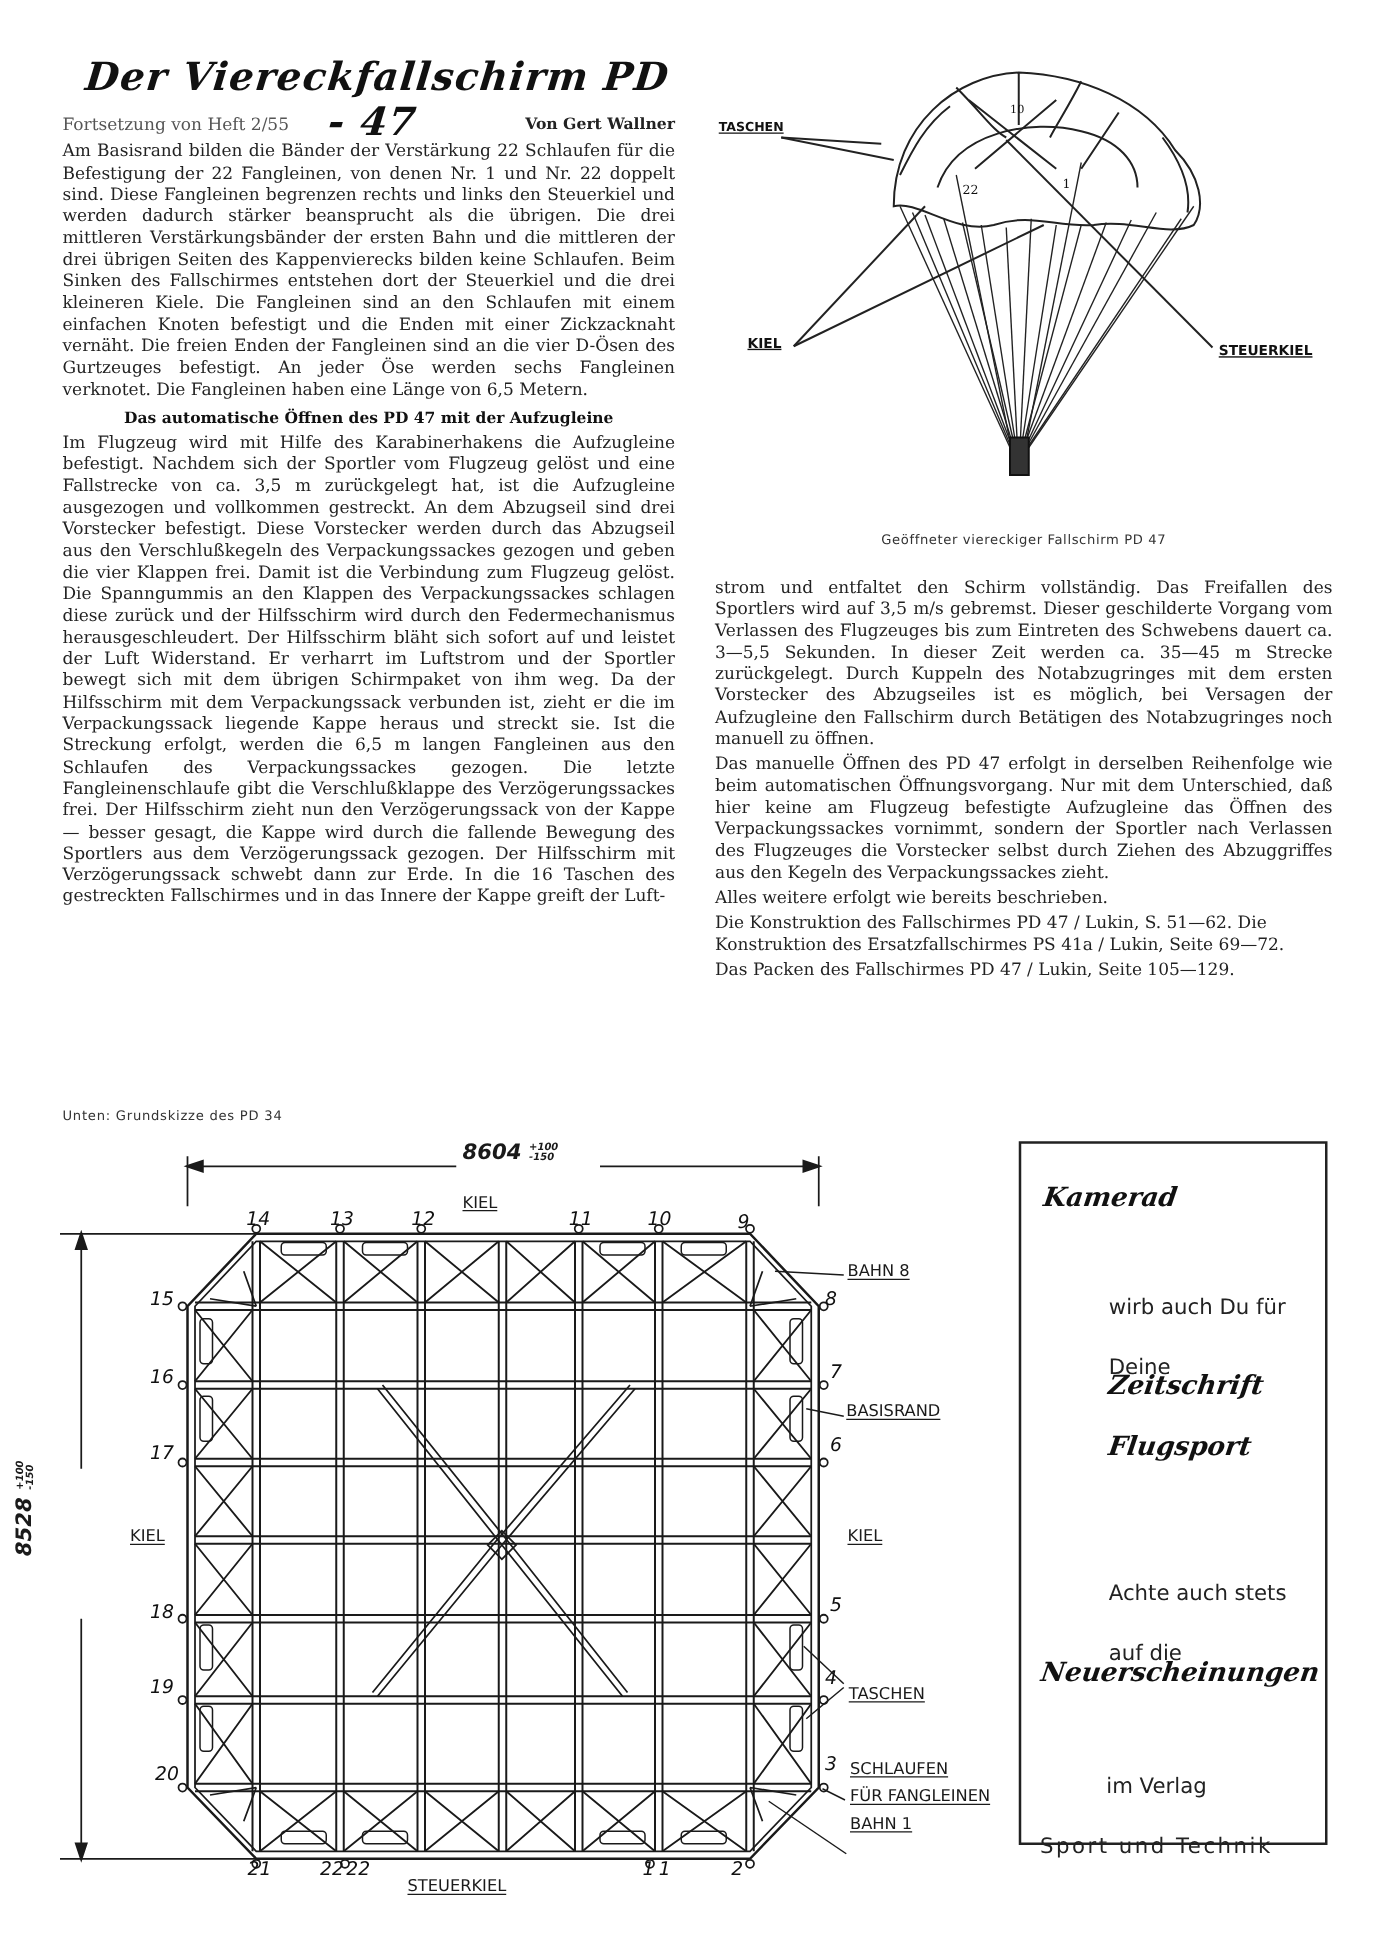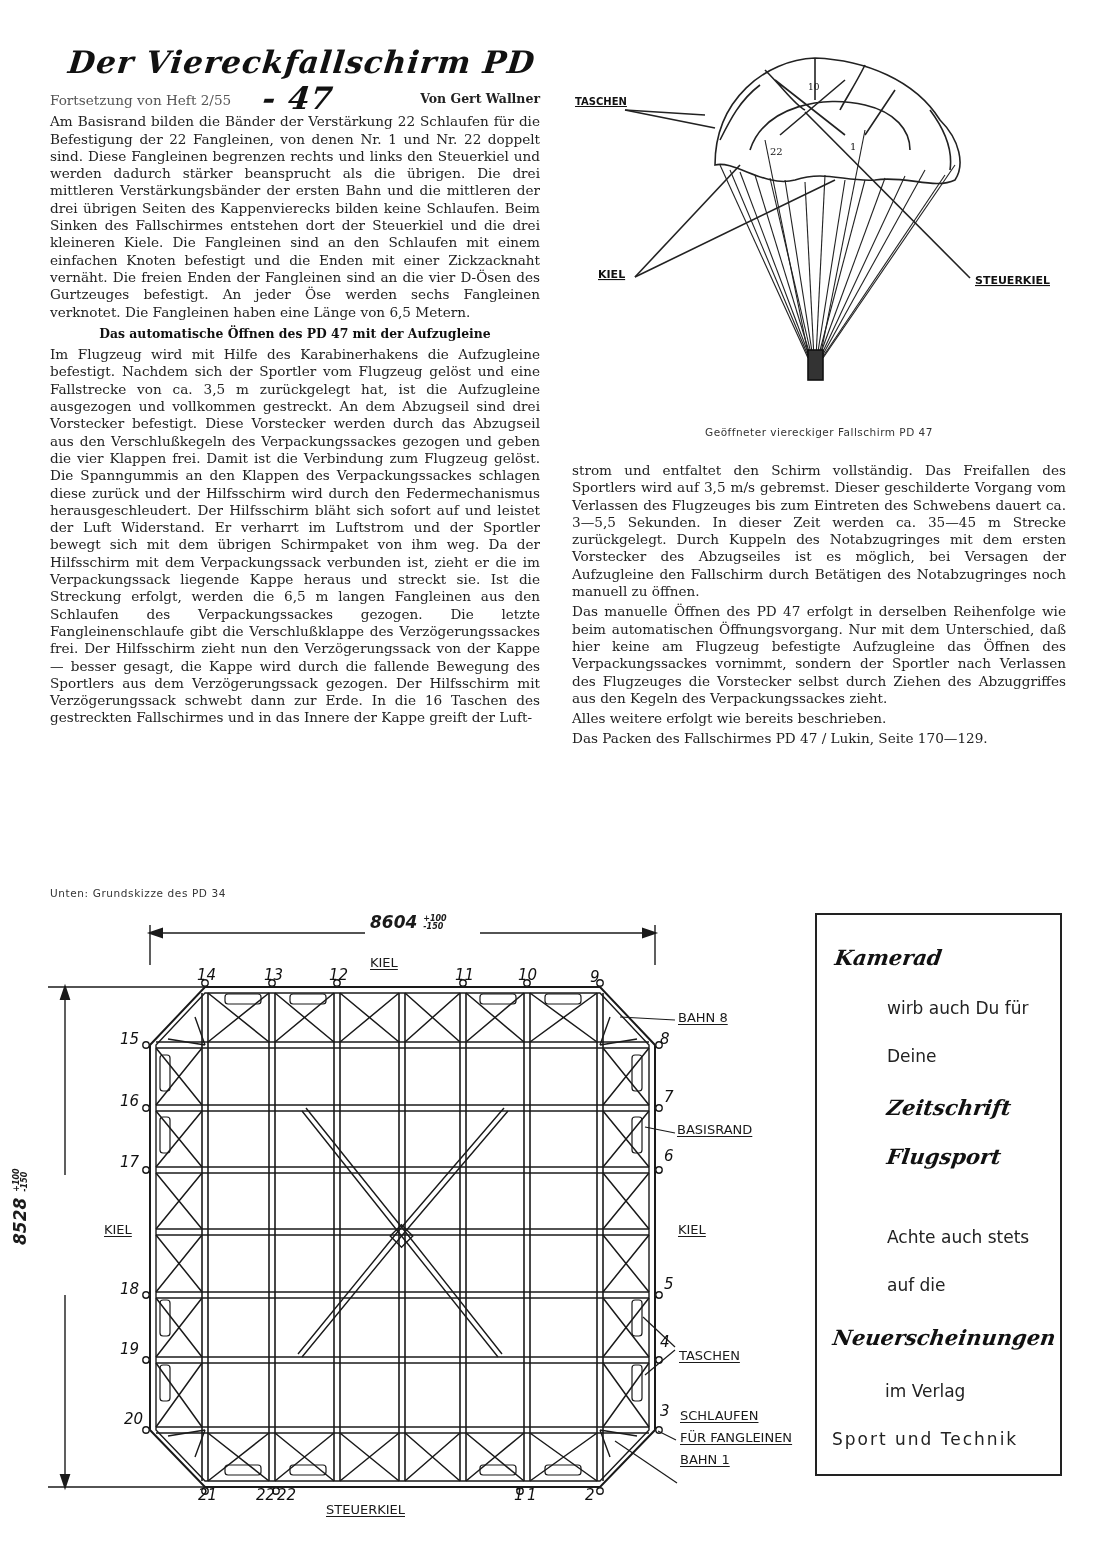--- a/index.html
+++ b/index.html
@@ -11,21 +11,21 @@
   .col p { margin: 0 0 3px 0; }
   .col .cont { color: #555; margin-bottom: 4px; }
   .col h3 { margin: 4px 0 4px 0; font-size: 12.4px; font-weight: bold; text-align: center; color: #111; }
   .left-col { left: 50px; top: 92px; width: 490px; }
   .right-col { left: 572px; top: 462px; width: 494px; }
   .caption-top { left: 572px; top: 426px; width: 494px; text-align: center; font-family: "DejaVu Sans", sans-serif; font-size: 10.5px; letter-spacing: 0.5px; color: #333; }
   .caption-bottom { left: 50px; top: 887px; font-family: "DejaVu Sans", sans-serif; font-size: 10.5px; letter-spacing: 0.6px; color: #333; }
   .lbl { font-family: "DejaVu Sans", sans-serif; font-size: 13px; color: #1a1a1a; text-decoration: underline; text-underline-offset: 2px; }
   .num { font-family: "DejaVu Sans", sans-serif; font-size: 15px; font-style: italic; color: #111; }
   .ad { left: 815px; top: 913px; width: 247px; height: 563px; border: 2px solid #222; border-right-width: 2px; box-sizing: border-box; }
-  .ad-line { position: absolute; font-family: "DejaVu Sans", sans-serif; font-size: 17px; color: #222; }
+  .ad-line { position: absolute; font-family: "DejaVu Sans", sans-serif; font-size: 17px; color: #222; margin-top: 38px; }
   .ad-script { position: absolute; font-family: "DejaVu Serif", serif; font-style: italic; font-weight: bold; font-size: 21px; color: #111; transform: skewX(-8deg); }
 </style>
 </head>
 <body>
 
 <div class="abs title">Der Viereckfallschirm PD - 47</div>
 <div class="abs byline">Von Gert Wallner</div>
 
 <div class="abs col left-col">
   <p class="cont">Fortsetzung von Heft 2/55</p>
@@ -76,21 +76,22 @@
   <text x="205" y="115" font-family="DejaVu Serif, serif" font-size="10" fill="#111">22</text>
   <text x="285" y="110" font-family="DejaVu Serif, serif" font-size="10" fill="#111">1</text>
   <text x="243" y="50" font-family="DejaVu Serif, serif" font-size="9" fill="#111">10</text>
 </svg>
 <div class="abs caption-top">Geöffneter viereckiger Fallschirm PD 47</div>
 
 <div class="abs col right-col">
   <p>strom und entfaltet den Schirm vollständig. Das Freifallen des Sportlers wird auf 3,5 m/s gebremst. Dieser geschilderte Vorgang vom Verlassen des Flugzeuges bis zum Eintreten des Schwebens dauert ca. 3—5,5 Sekunden. In dieser Zeit werden ca. 35—45 m Strecke zurückgelegt. Durch Kuppeln des Notabzugringes mit dem ersten Vorstecker des Abzugseiles ist es möglich, bei Versagen der Aufzugleine den Fallschirm durch Betätigen des Notabzugringes noch manuell zu öffnen.</p>
   <p>Das manuelle Öffnen des PD 47 erfolgt in derselben Reihenfolge wie beim automatischen Öffnungsvorgang. Nur mit dem Unterschied, daß hier keine am Flugzeug befestigte Aufzugleine das Öffnen des Verpackungssackes vornimmt, sondern der Sportler nach Verlassen des Flugzeuges die Vorstecker selbst durch Ziehen des Abzuggriffes aus den Kegeln des Verpackungssackes zieht.</p>
   <p>Alles weitere erfolgt wie bereits beschrieben.</p>
-  <p>Das Packen des Fallschirmes PD 47 / Lukin, Seite 170—129.</p>
+  <p style="text-align:left">Die Konstruktion des Fallschirmes PD 47 / Lukin, S. 51—62. Die Konstruktion des Ersatzfallschirmes PS 41a / Lukin, Seite 69—72.</p>
+  <p>Das Packen des Fallschirmes PD 47 / Lukin, Seite 105—129.</p>
 </div>
 
 <div class="abs caption-bottom">Unten: Grundskizze des PD 34</div>
 
 <svg class="abs" style="left:40px; top:905px;" width="780" height="630" viewBox="0 0 780 630">
   <g id="schem" stroke="#1a1a1a" fill="none" stroke-width="2">
       <path d="M165,82 L560,82 L615,140 L615,525 L560,582 L165,582 L110,525 L110,140 Z"></path>
       <path d="M165,88 L560,88 L609,140 L609,525 L560,576 L165,576 L116,525 L116,140 Z" stroke-width="1.4"></path>
       <line x1="162" y1="88" x2="162" y2="576" stroke-width="1.6"></line>
       <line x1="168" y1="88" x2="168" y2="576" stroke-width="1.6"></line>

